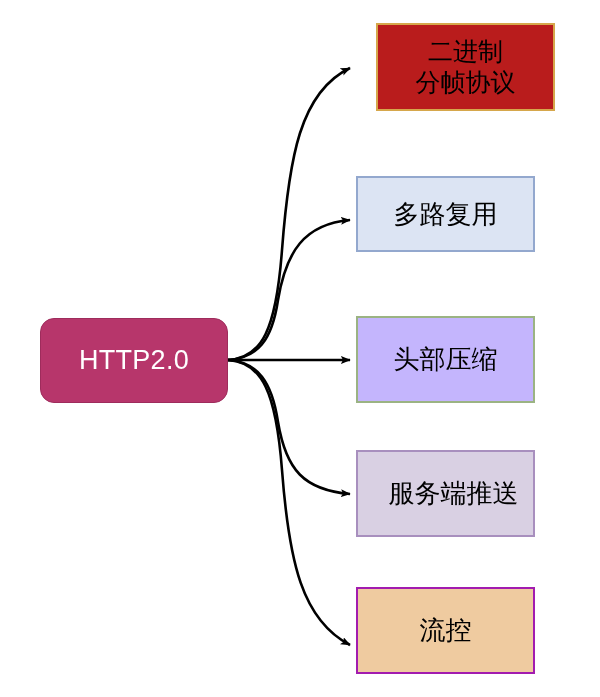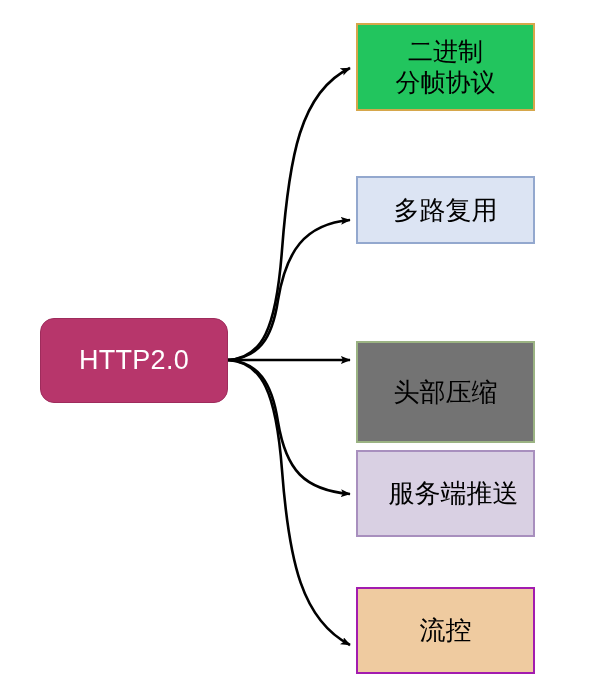--- a/index.html
+++ b/index.html
@@ -51,36 +51,36 @@
     letter-spacing: 0.3px;
   }
   .node-leaf {
     left: 356px;
     width: 179px;
     font-size: 26px;
   }
   .leaf-1 {
     top: 23px;
     height: 88px;
-    background: #22c55e;
+    background: #b91c1c;
     border: 2px solid #D6A74B;
     font-size: 25px;
+    margin-left: 20px;
   }
   .leaf-2 {
     top: 176px;
-    height: 68px;
+    height: 76px;
     background: #DCE4F3;
     border: 2px solid #93A8CE;
   }
   .leaf-3 {
     top: 316px;
-    height: 102px;
-    background: #737373;
+    height: 87px;
+    background: #c4b5fd;
     border: 2px solid #9BB383;
-    margin-top: 25px;
   }
   .leaf-4 {
     top: 450px;
     height: 87px;
     background: #D9D0E3;
     border: 2px solid #A88FBE;
     padding-left: 16px;
   }
   .leaf-5 {
     top: 587px;

